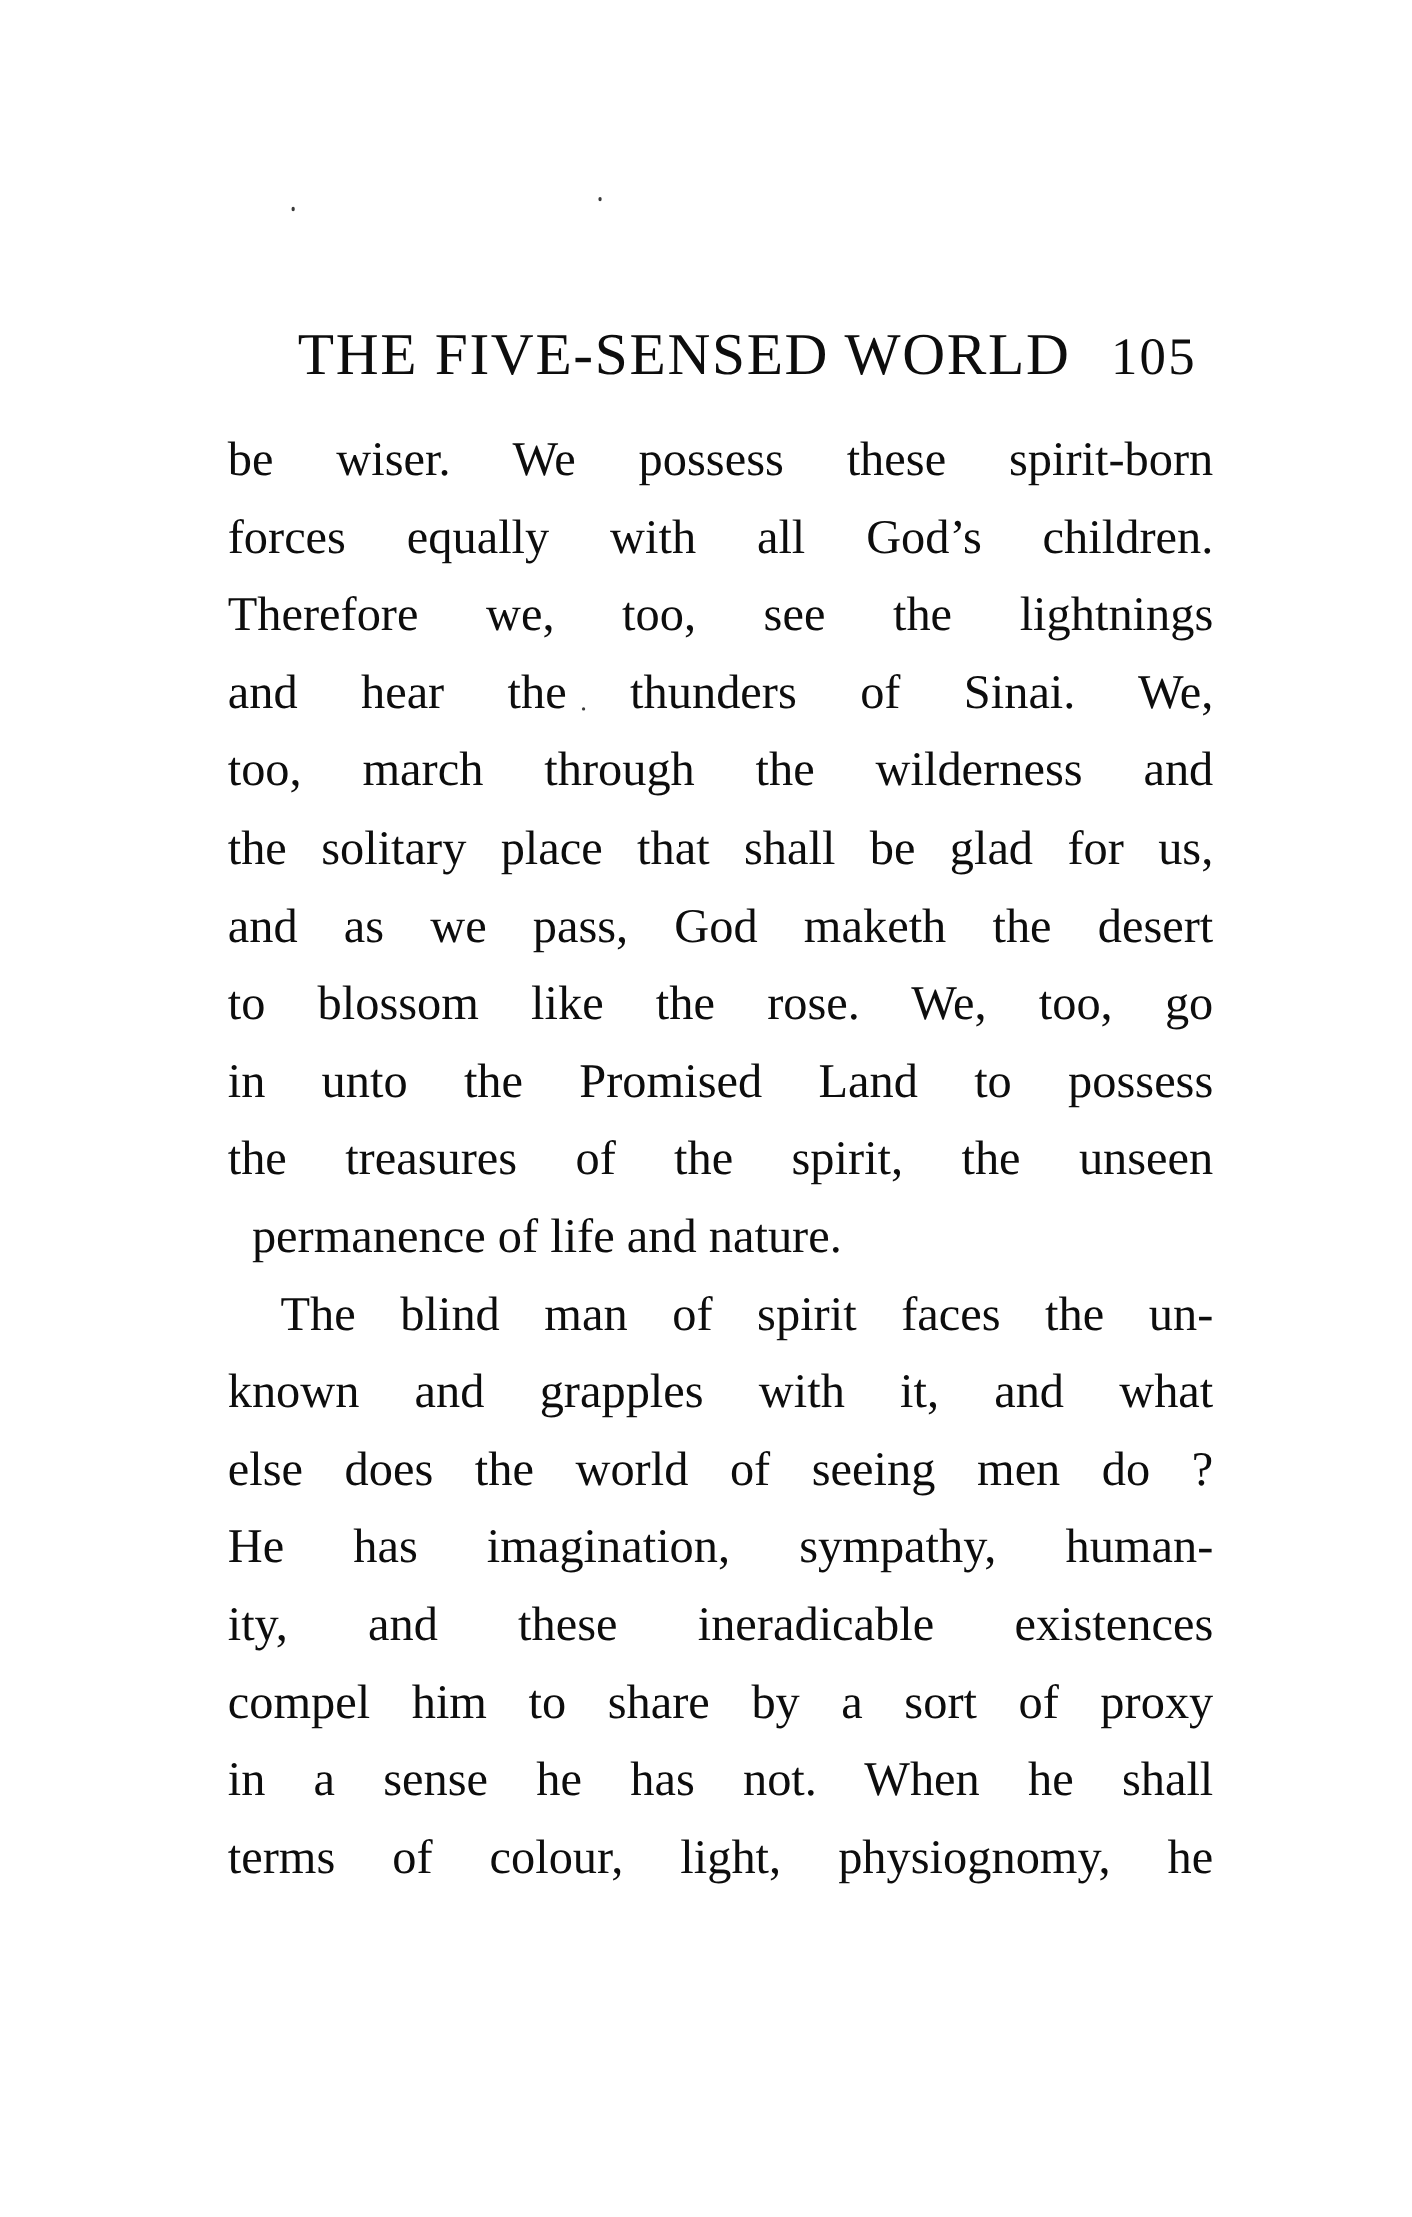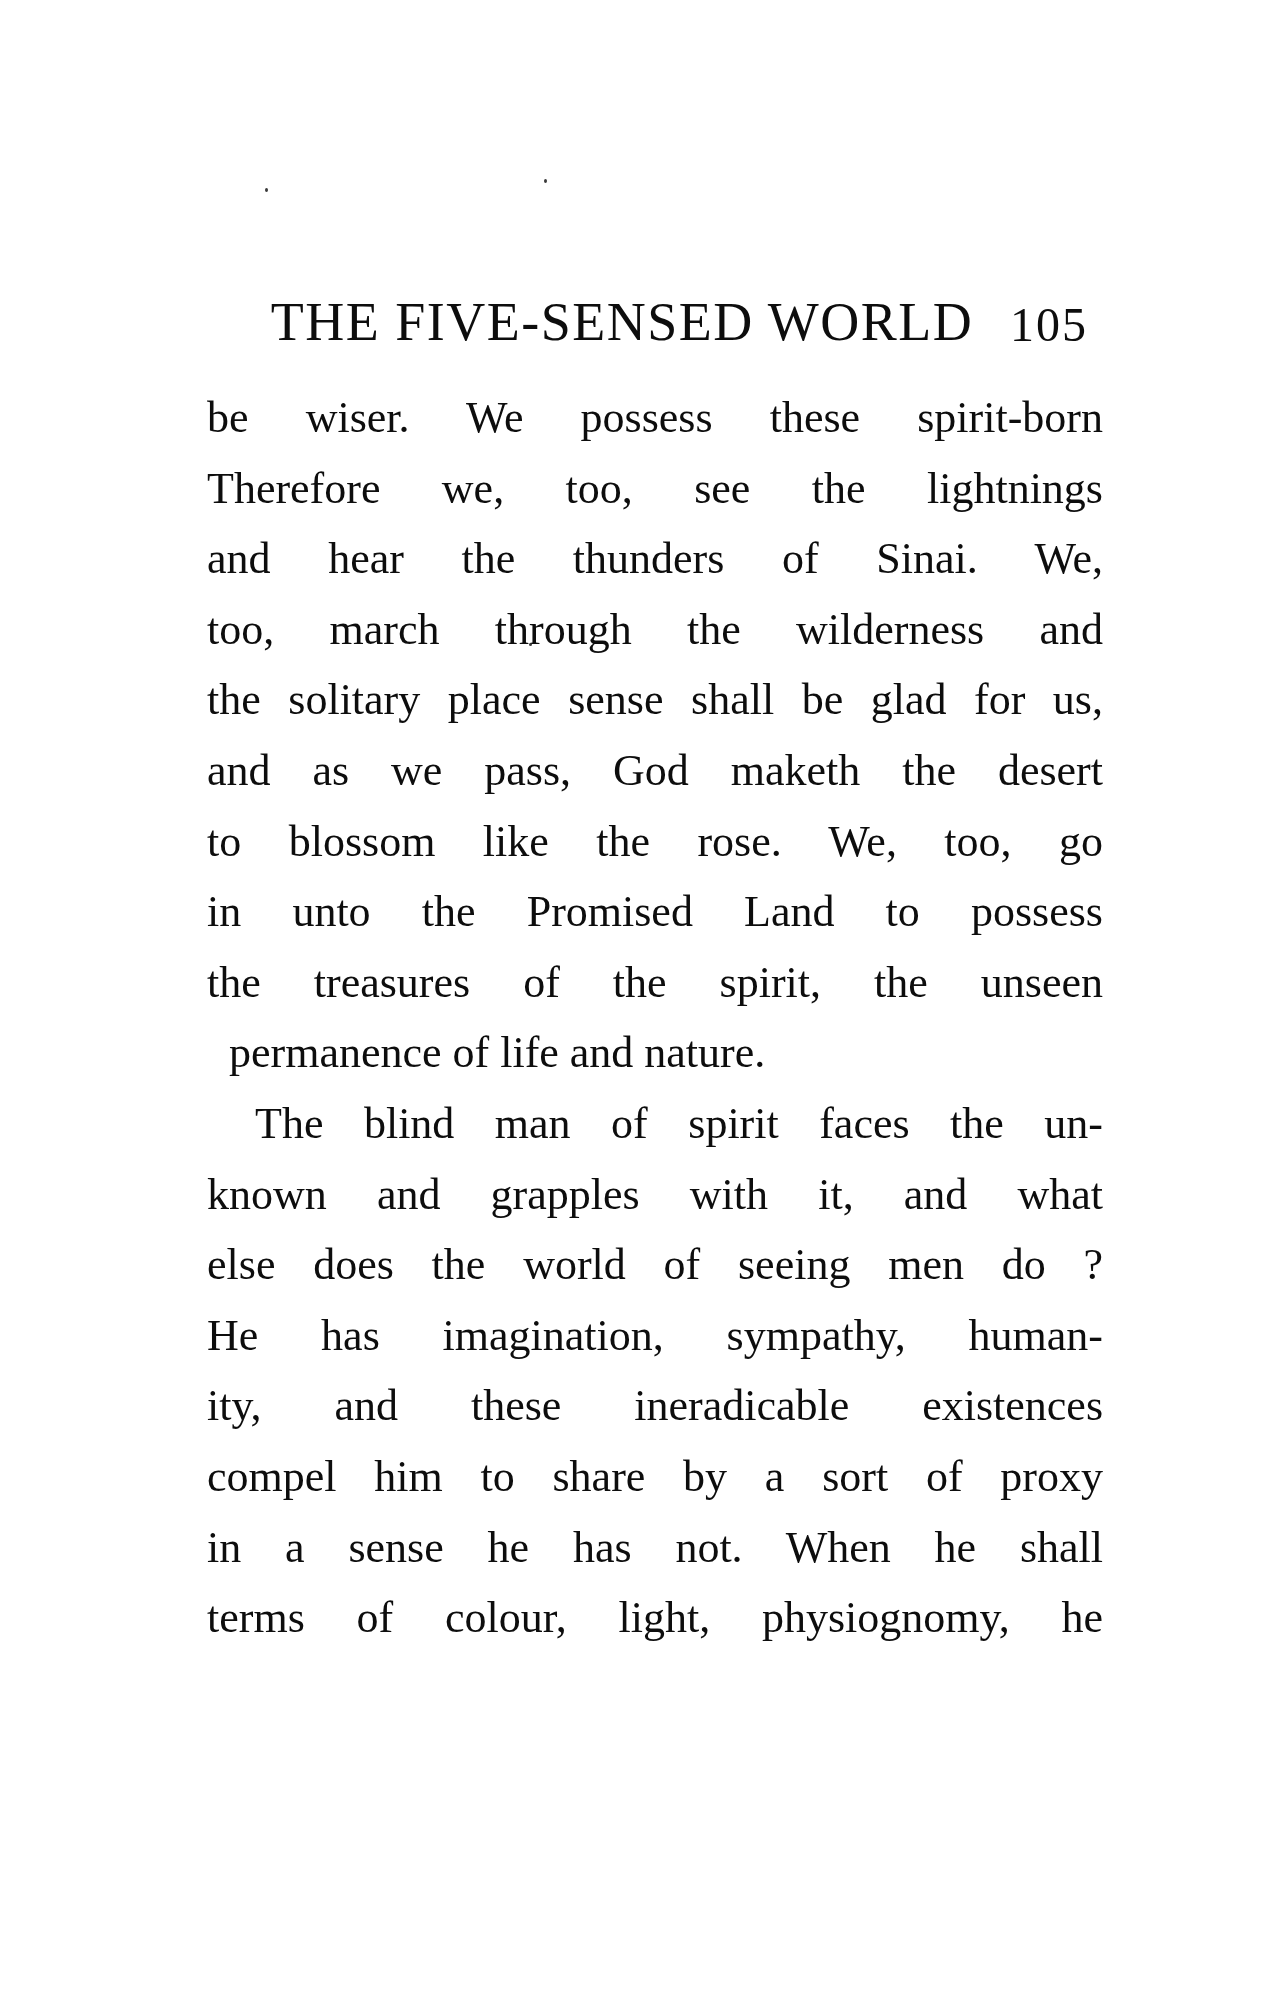--- a/index.html
+++ b/index.html
@@ -76,24 +76,25 @@
 
 <div class="page">
 
   <div class="running-header">
     <span class="header-title">THE FIVE-SENSED WORLD</span>
     <span class="page-number">105</span>
   </div>
 
   <div class="body-text">
     <div class="line">be wiser. We possess these spirit-born</div>
+    <div class="line">forces equally with all God’s children.</div>
     <div class="line">Therefore we, too, see the lightnings</div>
     <div class="line">and hear the thunders of Sinai. We,</div>
     <div class="line">too, march through the wilderness and</div>
-    <div class="line">the solitary place sense shall be glad for us,</div>
+    <div class="line">the solitary place that shall be glad for us,</div>
     <div class="line">and as we pass, God maketh the desert</div>
     <div class="line">to blossom like the rose. We, too, go</div>
     <div class="line">in unto the Promised Land to possess</div>
     <div class="line">the treasures of the spirit, the unseen</div>
     <div class="line para-end">permanence of life and nature.</div>
     <div class="line indent">The blind man of spirit faces the un-</div>
     <div class="line">known and grapples with it, and what</div>
     <div class="line">else does the world of seeing men do ?</div>
     <div class="line">He has imagination, sympathy, human-</div>
     <div class="line">ity, and these ineradicable existences</div>

